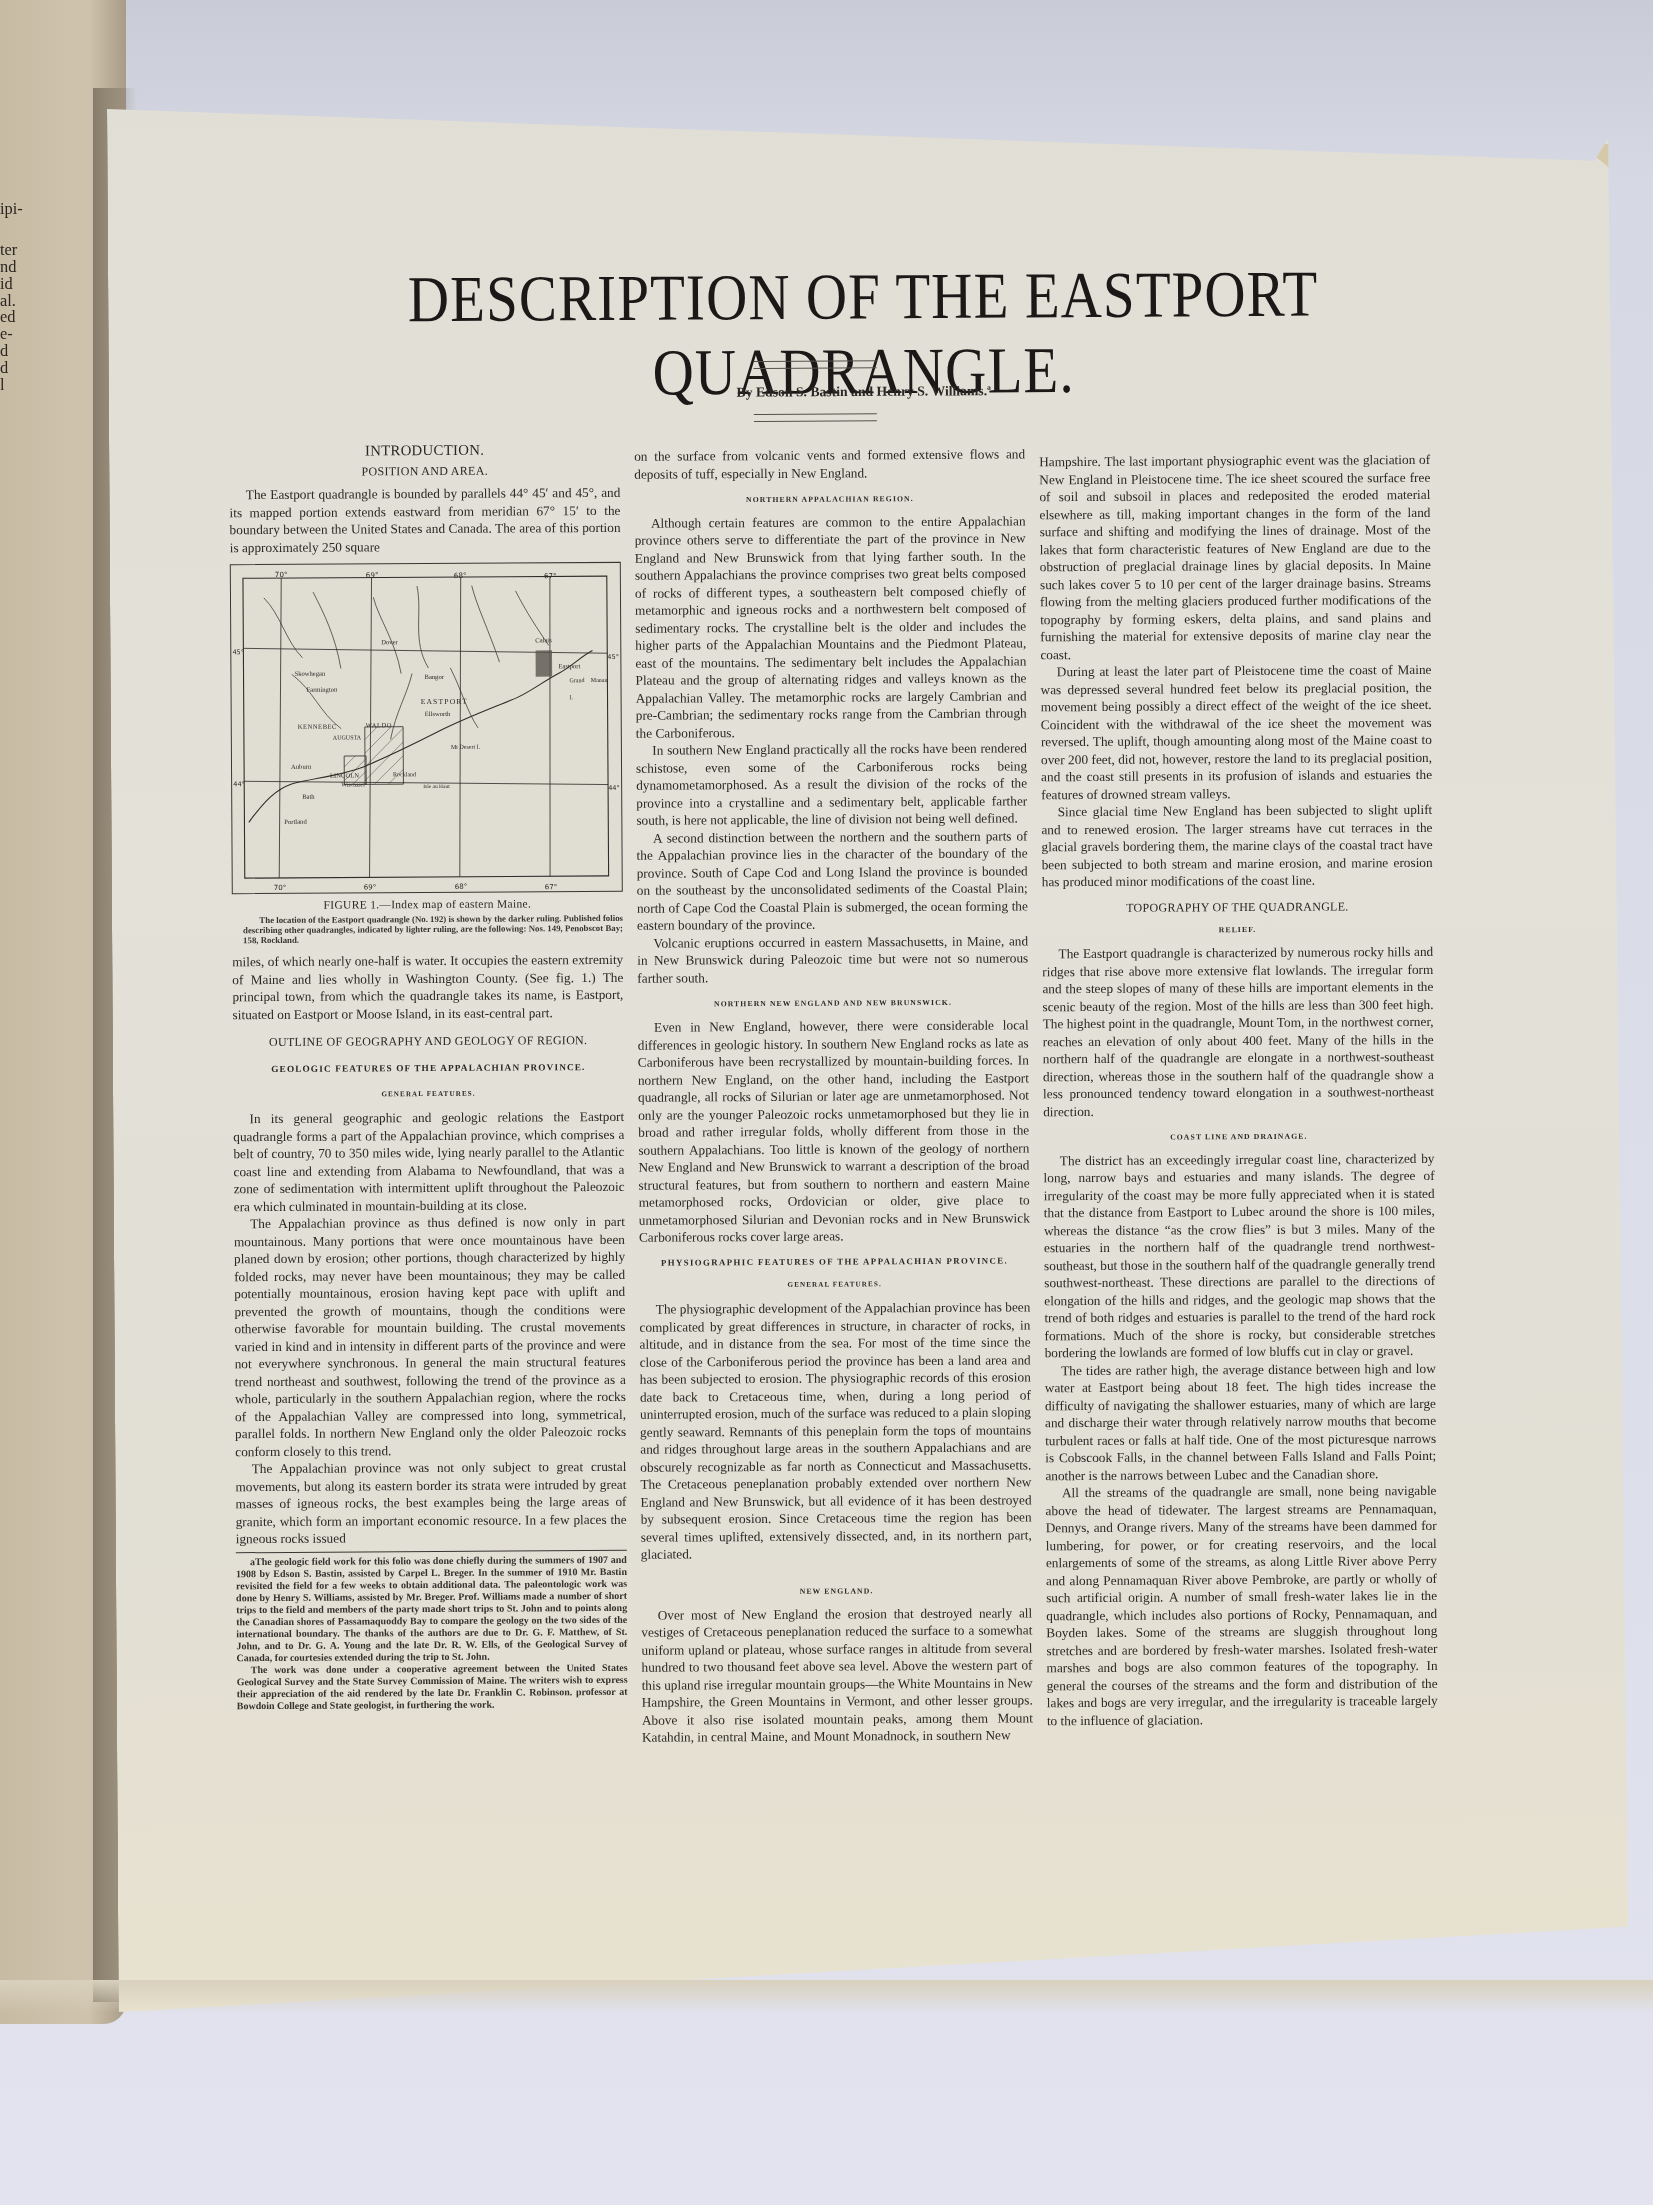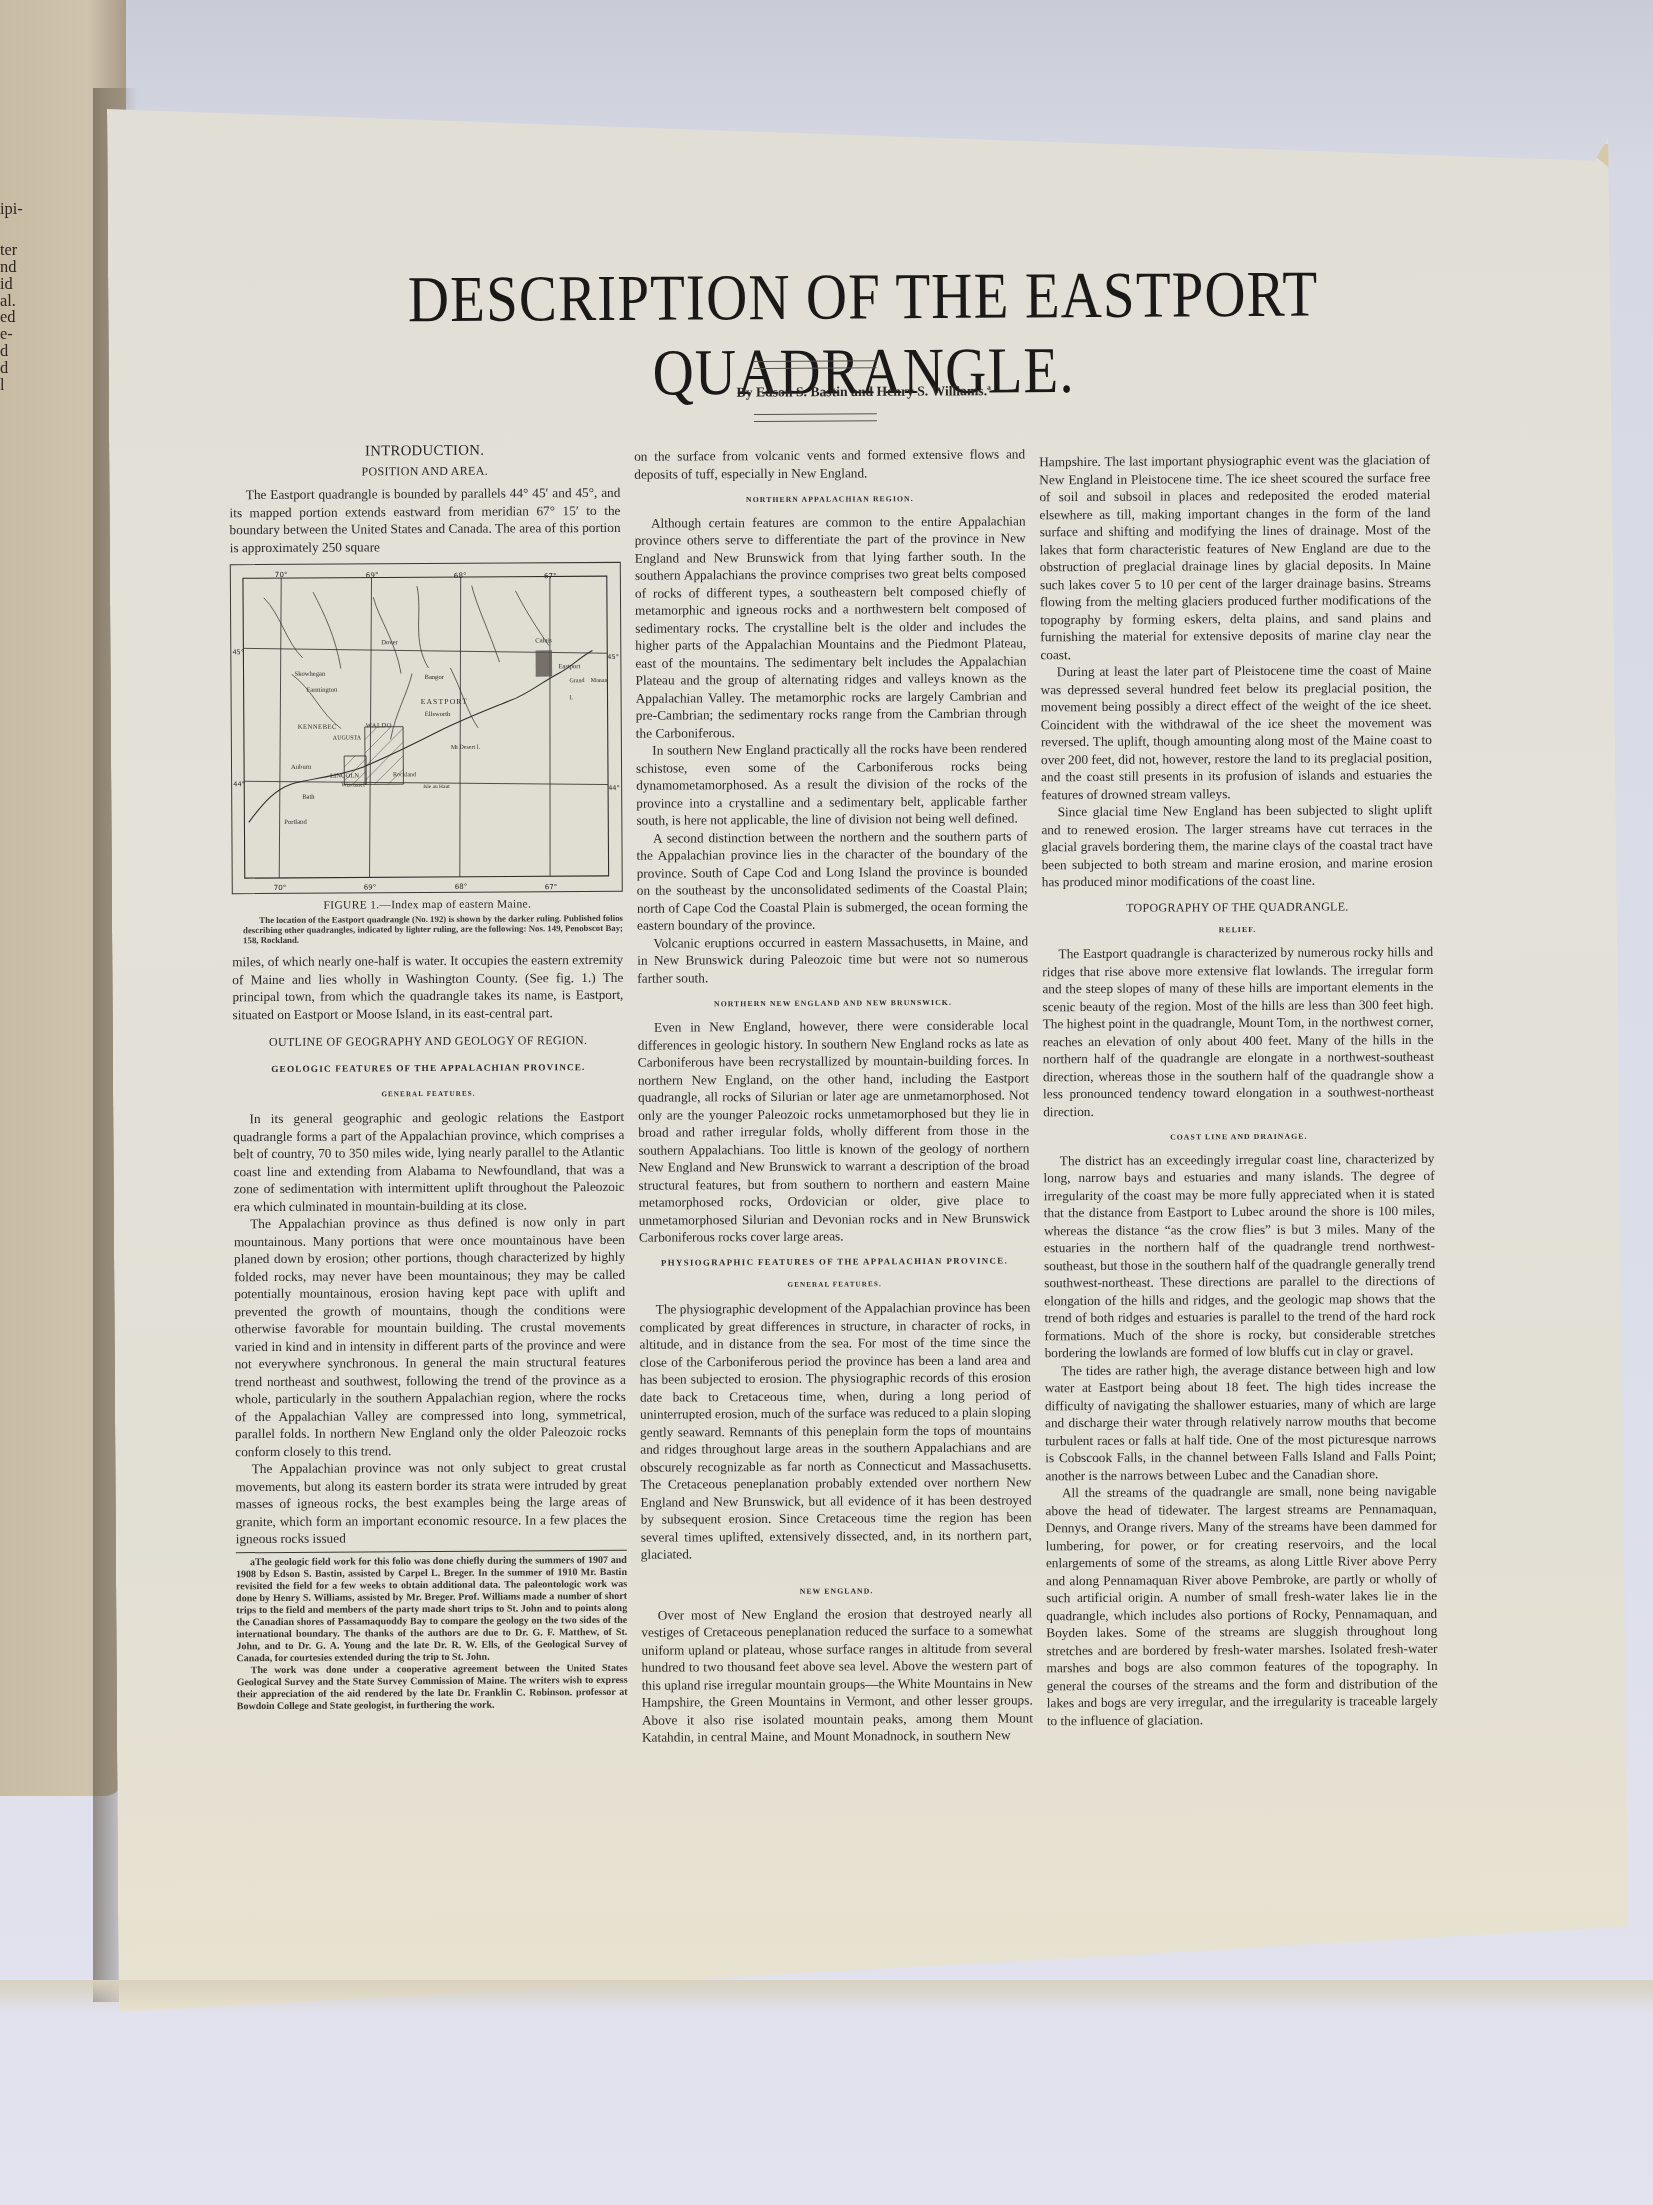--- a/index.html
+++ b/index.html
@@ -3,21 +3,21 @@
 <meta charset="utf-8">
 <style>
   html, body { margin: 0; padding: 0; }
   body {
     width: 1654px; height: 2205px; position: relative; overflow: hidden;
     background: linear-gradient(180deg, #c9cbd6 0%, #d6d8e4 8%, #dcdeea 60%, #e2e3ee 100%);
     font-family: "Liberation Serif", "DejaVu Serif", serif;
     color: #2a2724;
   }
   .prev-page {
-    position: absolute; left: 0; top: 0; width: 126px; height: 1796px;
+    position: absolute; left: 0; top: 0; width: 126px; height: 2024px;
     background: linear-gradient(90deg, #c8bba4 0%, #cfc3ad 70%, #a89c88 100%);
     border-radius: 0 0 22px 0;
     text-decoration: underline;
   }
   .prev-page .frag {
     position: absolute; left: 0; font-size: 16.4px; color: #2b2620;
     line-height: 17px; font-family: "Liberation Serif", serif;
   }
   .gutter-shadow {
     position: absolute; left: 93px; top: 88px; width: 44px; height: 1914px;

